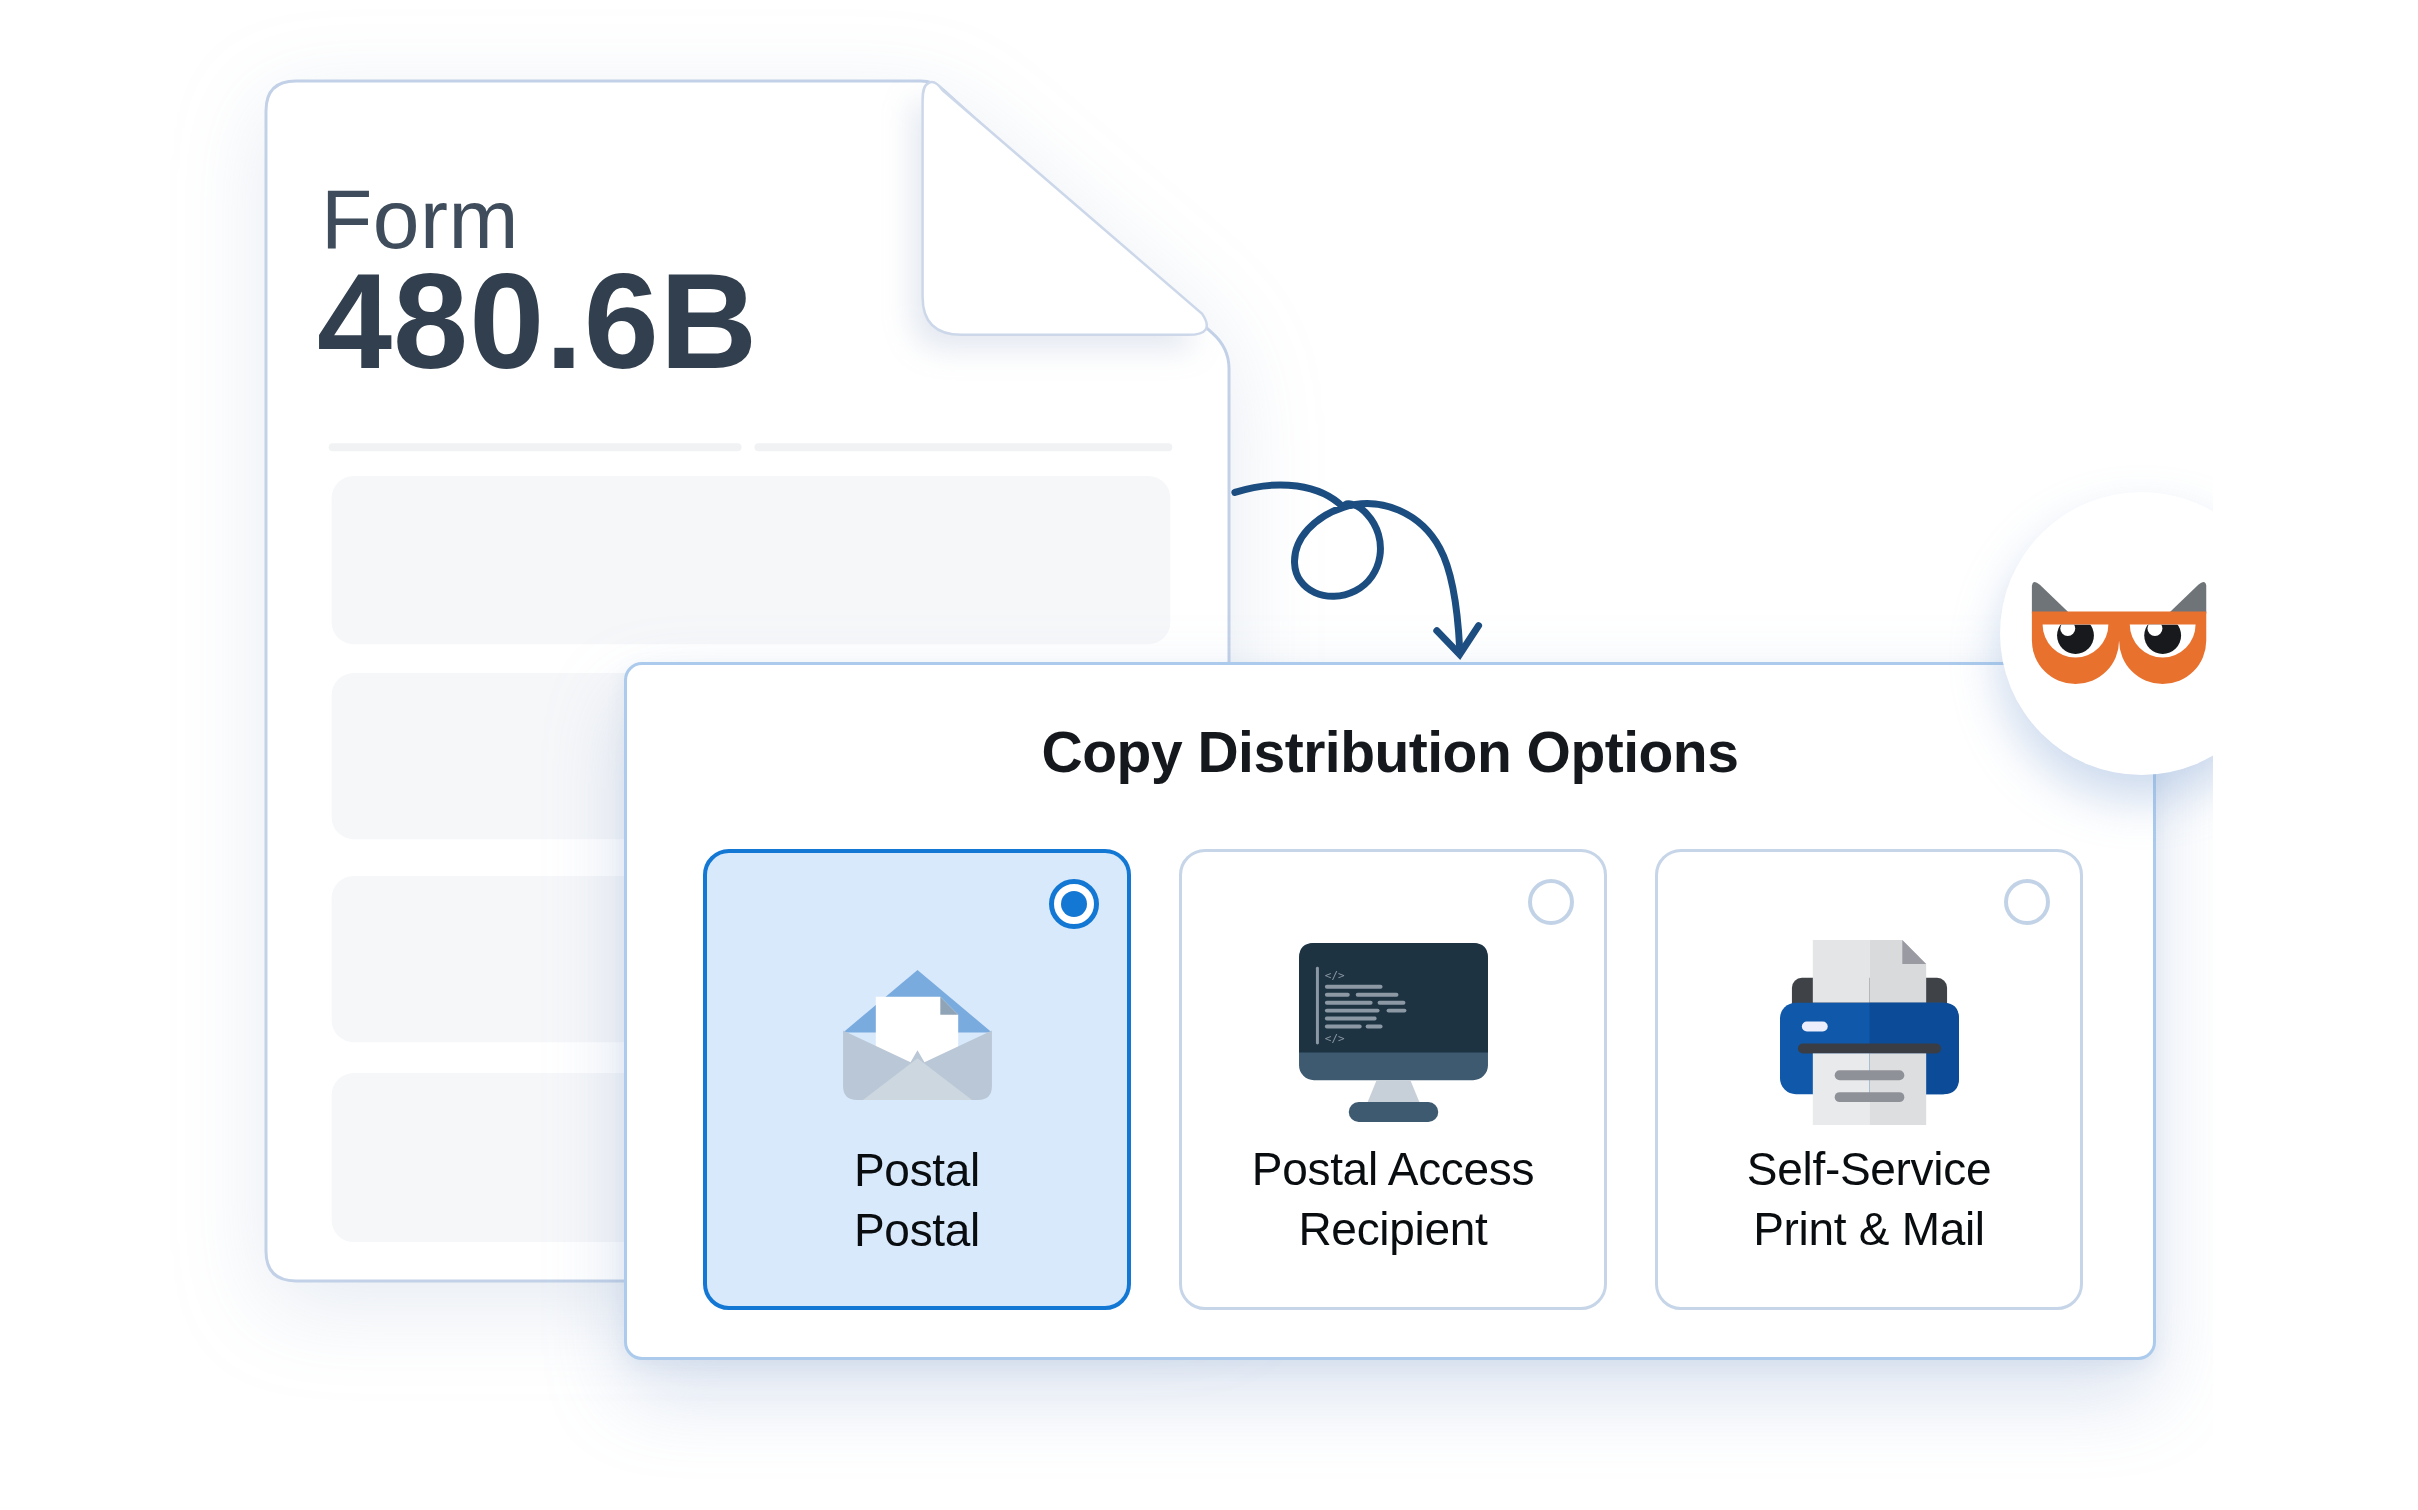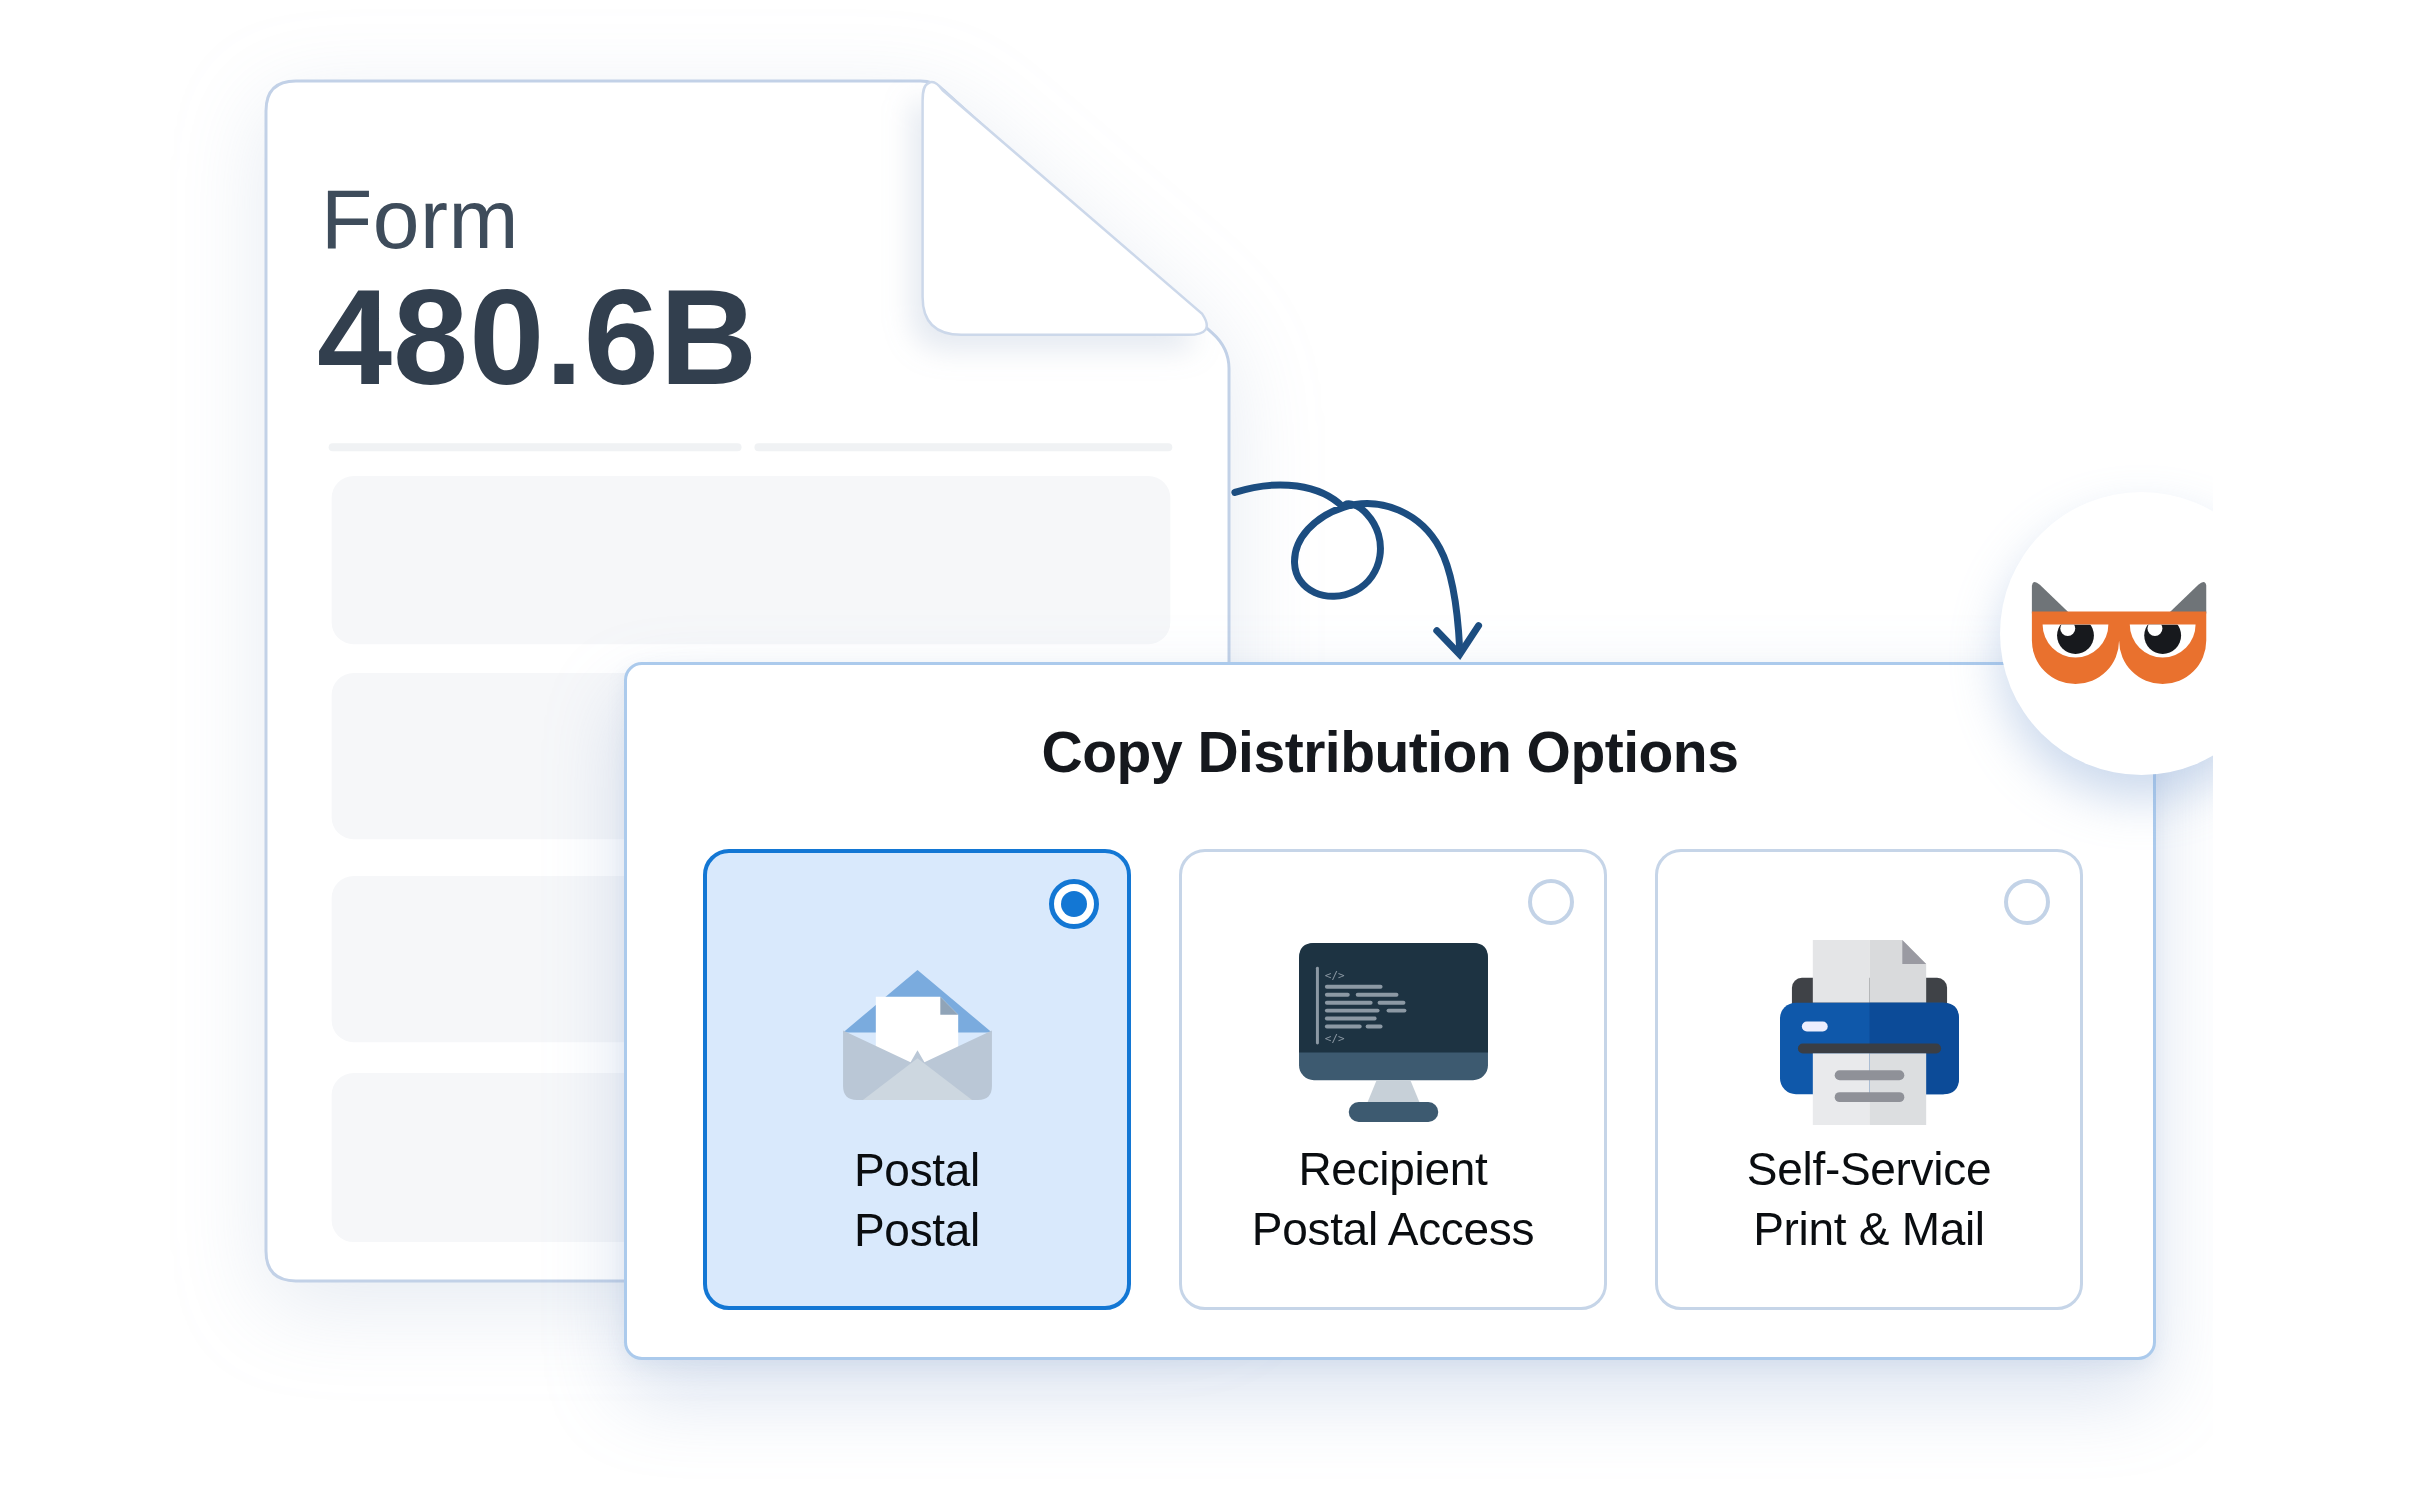--- a/index.html
+++ b/index.html
@@ -5,21 +5,21 @@
   html,body{margin:0;padding:0;background:#fff;}
   .stage{position:relative;width:2213px;height:1510px;background:#ffffff;overflow:hidden;
          font-family:"Liberation Sans", sans-serif;}
 
   
   .form-doc{position:absolute;left:264px;top:79px;width:968px;height:1205px;}
   .form-svg{position:absolute;left:0;top:0;filter:drop-shadow(0 24px 45px rgba(130,155,190,0.20));}
   .form-title{position:absolute;left:57px;top:98px;font-size:84px;font-weight:400;line-height:1;
               color:var(--form_title_color,#3e4c5b);letter-spacing:0.5px;}
   .form-number{position:absolute;left:53px;top:175px;font-size:135px;font-weight:700;line-height:1;
-               color:var(--form_number_color,#323f4e);letter-spacing:1px;margin-top:16px;}
+               color:var(--form_number_color,#323f4e);letter-spacing:1px;}
 
   
   .arrow-svg{position:absolute;left:0;top:0;pointer-events:none;}
   .arrow-path{fill:none;stroke:var(--arrow_navy,#1c4d80);stroke-width:7;stroke-linecap:round;}
 
   
   .panel{position:absolute;left:624px;top:662px;width:1532px;height:698px;background:#fff;
          border:3px solid var(--panel_border,#abcaec);border-radius:18px;box-sizing:border-box;
          box-shadow:0 36px 80px rgba(125,155,200,0.28), 0 6px 18px rgba(125,155,200,0.12);}
   .panel-title{margin-top:54px;text-align:center;font-size:57px;font-weight:600;
@@ -146,22 +146,22 @@
               <rect x="26" y="74" width="52" height="4" rx="2"></rect>
               <rect x="26" y="82" width="37" height="4" rx="2"></rect>
                 <rect x="67" y="82" width="17" height="4" rx="2"></rect>
               <text x="26" y="100" font-family="DejaVu Sans Mono, monospace" font-size="11" fill="#8c99a4">&lt;/&gt;</text>
             </g>
             <polygon points="78,138 112,138 121,160 69,160" fill="#c7d0d8"></polygon>
             <rect x="50" y="160" width="90" height="20" rx="10" fill="#3d5a70"></rect>
           </svg>
         </div>
         <div class="card-label">
+          <div>Postal Access</div>
           <div>Recipient</div>
-          <div>Postal Access</div>
         </div>
       </div>
 
       <div class="card">
         <div class="radio"></div>
         <div class="icon-wrap">
           <svg width="179" height="185" viewBox="0 0 180 186">
             <rect x="12" y="38" width="156" height="50" rx="10" fill="#3f4247"></rect>
             <rect x="33" y="0" width="57" height="63" fill="#e4e5e7"></rect>
             <path d="M90 0 L123 0 L147 24 L147 63 L90 63 Z" fill="#d9dadc"></path>

